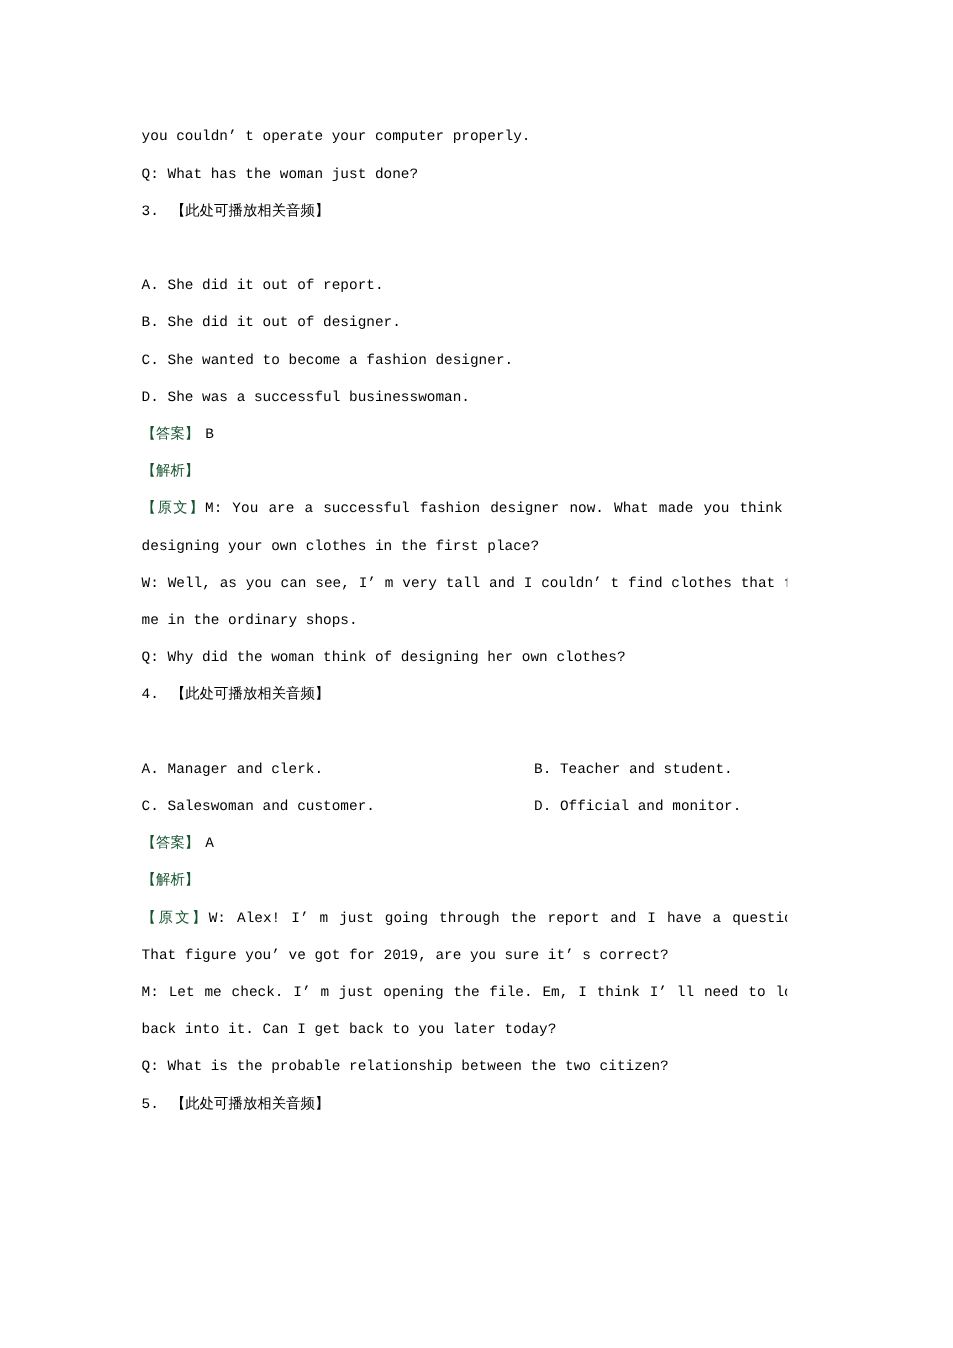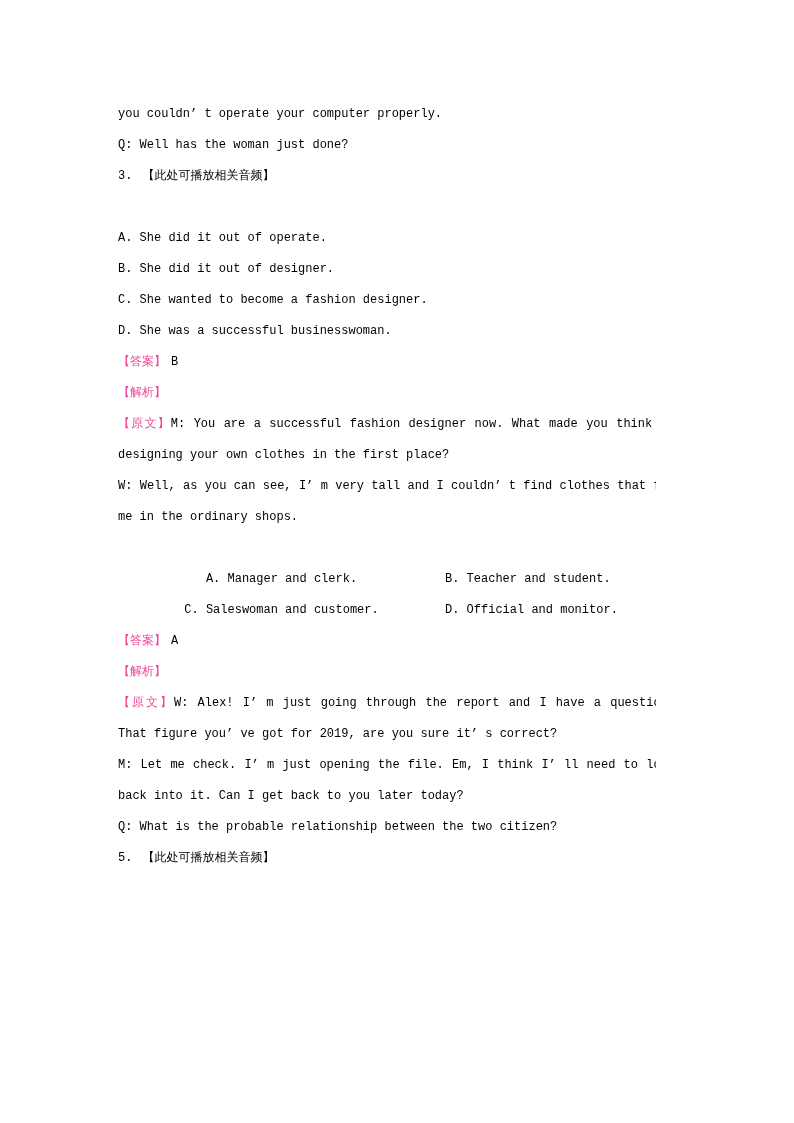--- a/index.html
+++ b/index.html
@@ -27,75 +27,79 @@
     font-family: "Liberation Mono", "DejaVu Sans Mono", monospace;
     font-size: 12px;
     line-height: 31px;
     color: #000000;
     text-align: justify;
   }
   .blank {
     height: 31px;
   }
   .blue {
-    color: #ec4899;
+    color: #14532d;
   }
   .num {
     display: inline-block;
     margin-right: 10px;
   }
   .ans-val {
     margin-left: 5px;
   }
   .cols {
     display: flex;
-    text-align: center;
+    text-align: left;
   }
   .col-left {
     width: 327px;
     flex: 0 0 327px;
   }
 </style>
 </head>
 <body>
 
 <div class="page">
   <div class="content">
 
     <p class="para">you couldn’ t operate your computer properly.</p>
 
 
-    <p class="para">Q: Well has the woman just done?</p>
+    <p class="para">Q: What has the woman just done?</p>
 
     <p class="para">
       <span class="num">3.</span><span>【此处可播放相关音频】</span>
     </p>
 
     <p class="para blank"></p>
 
-    <p class="para">A. She did it out of operate.</p>
+    <p class="para">A. She did it out of report.</p>
     <p class="para">B. She did it out of designer.</p>
     <p class="para">C. She wanted to become a fashion designer.</p>
     <p class="para">D. She was a successful businesswoman.</p>
 
     <p class="para">
       <span class="blue">【答案】</span><span class="ans-val">B</span>
     </p>
 
     <p class="para">
       <span class="blue">【解析】</span>
     </p>
 
     <p class="para">
       <span class="blue">【原文】</span><span>M: You are a successful fashion designer now. What made you think of designing your own clothes in the first place?</span>
     </p>
 
     <p class="para">W: Well, as you can see, I’ m very tall and I couldn’ t find clothes that fit me in the ordinary shops.</p>
 
+    <p class="para">Q: Why did the woman think of designing her own clothes?</p>
 
+    <p class="para">
+      <span class="num">4.</span><span>【此处可播放相关音频】</span>
+    </p>
 
     <p class="para blank"></p>
 
     <p class="para cols">
       <span class="col-left">A. Manager and clerk.</span>
       <span>B. Teacher and student.</span>
     </p>
 
     <p class="para cols">
       <span class="col-left">C. Saleswoman and customer.</span>

